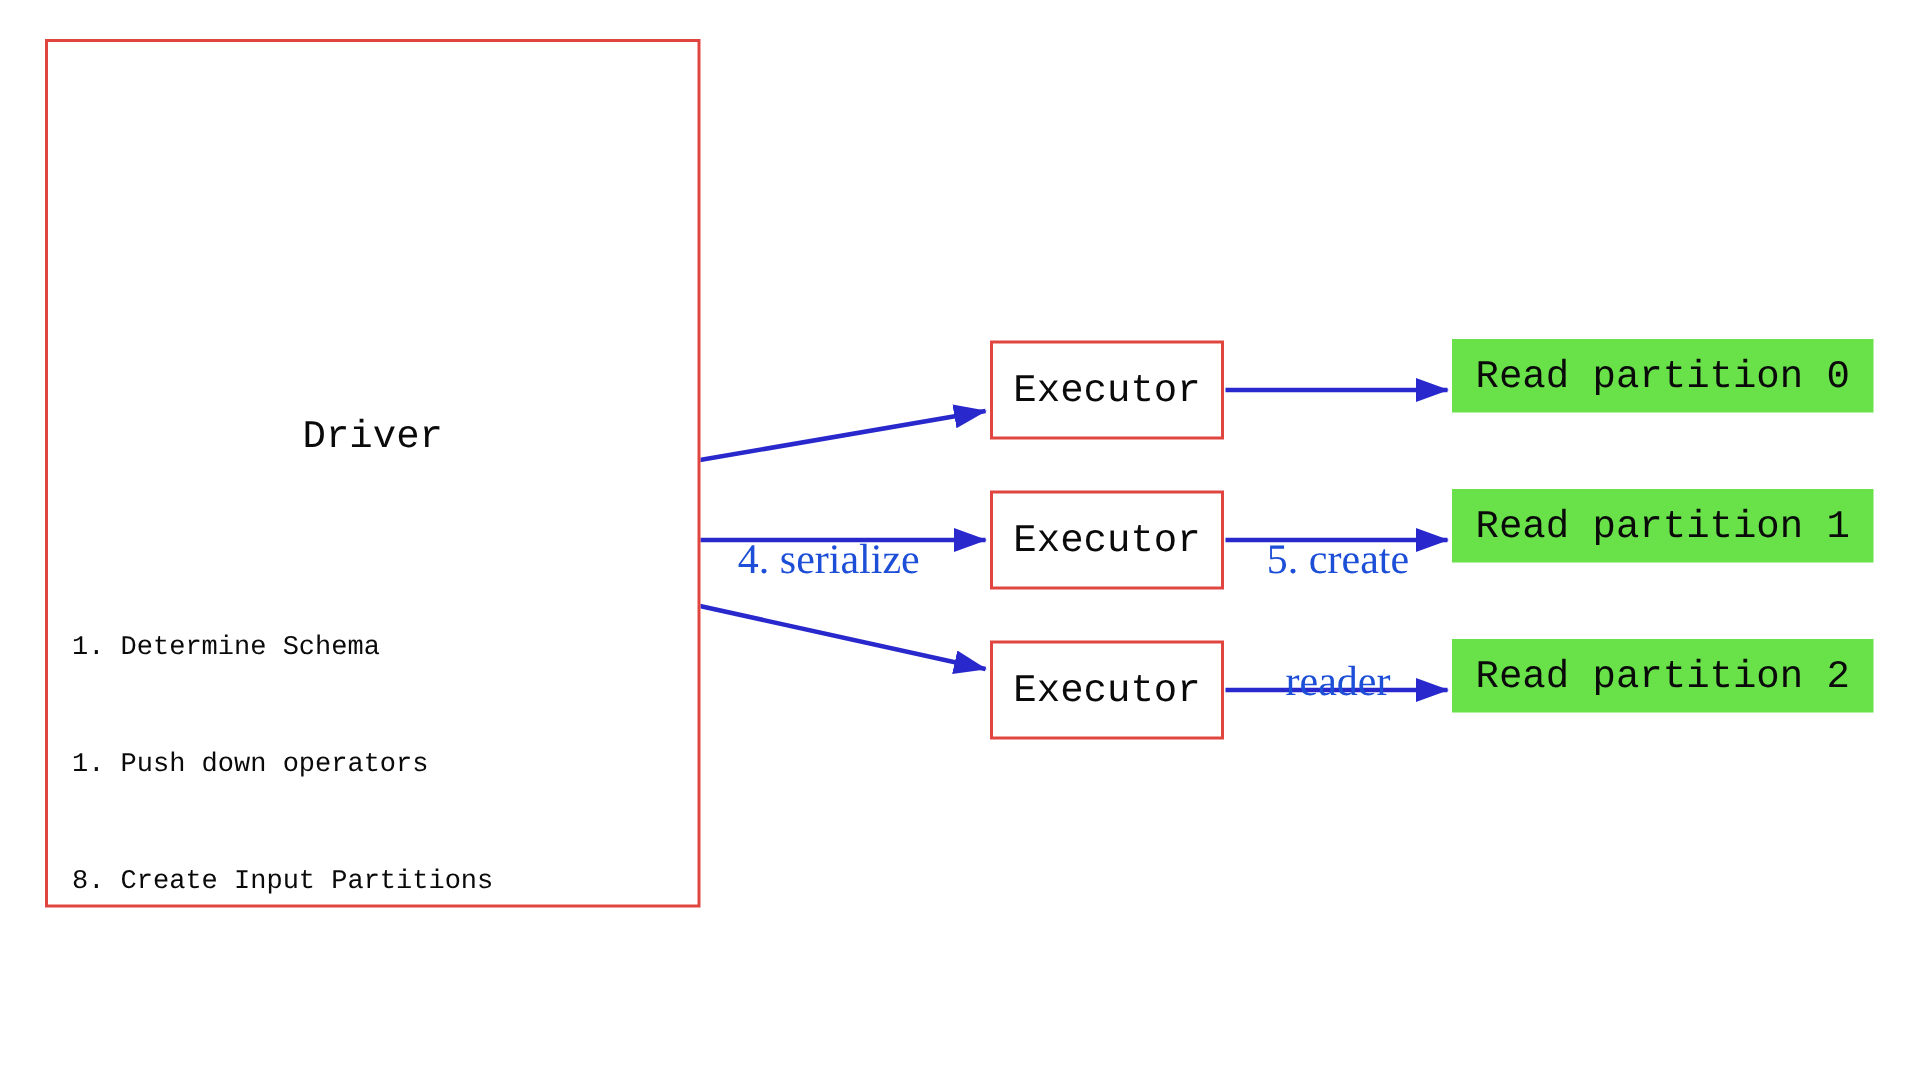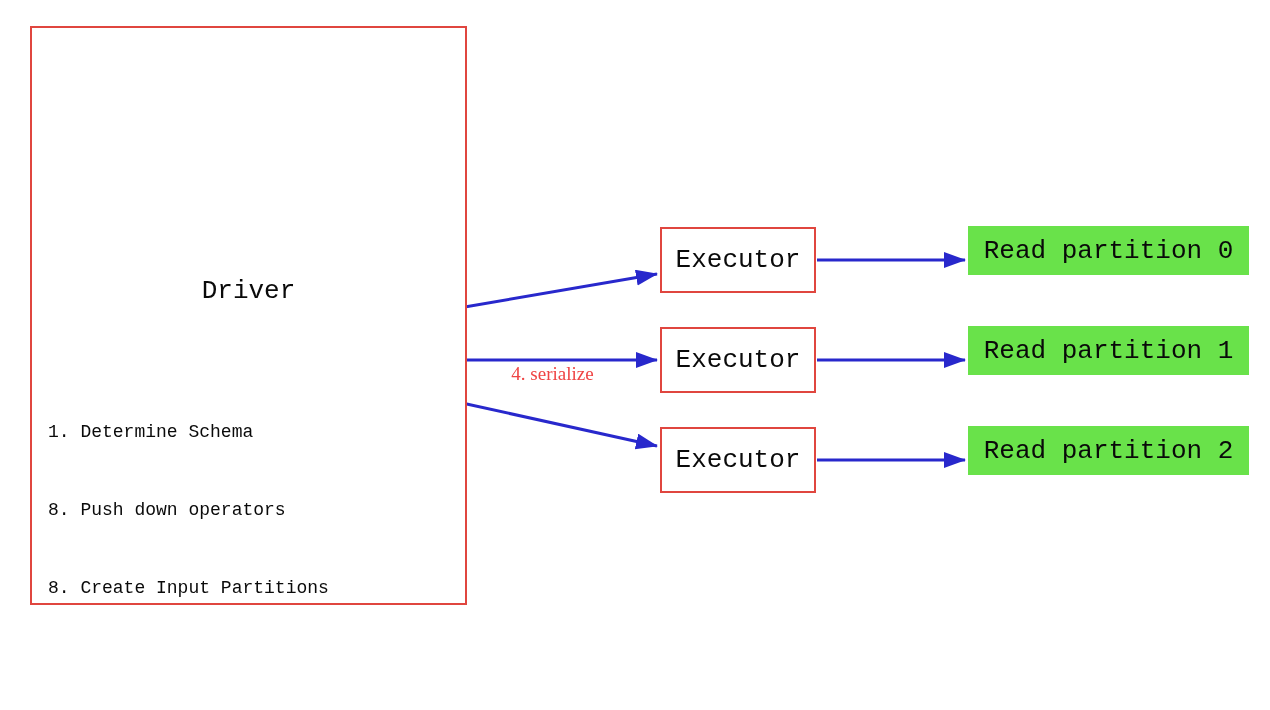--- a/index.html
+++ b/index.html
@@ -68,24 +68,24 @@
     width: 281px; height: 49px;
     background: var(--green);
     border: none;
   }
   .partition.p0 { top: 226px; }
   .partition.p1 { top: 326px; }
   .partition.p2 { top: 426px; }
   .edge-label {
     position: absolute;
     font-family: "Liberation Serif", "DejaVu Serif", serif;
-    font-size: 19px;
+    font-size: 28px;
     line-height: 27px;
     text-align: center;
-    color: #ef4444;
+    color: #1d4ed8;
     white-space: pre;
   }
   .edge-label span { display: block; }
   .label-serialize { left: 450px; top: 306px; width: 205px; }
   .label-reader   { left: 822px; top: 306px; width: 140px; }
   svg.wires {
     position: absolute;
     left: 0; top: 0;
     width: 1270px; height: 710px;
     pointer-events: none;
@@ -109,21 +109,21 @@
     <line x1="453" y1="401" x2="657" y2="446" marker-end="url(#ah)"></line>
     <line x1="817" y1="260" x2="965" y2="260" marker-end="url(#ah)"></line>
     <line x1="817" y1="360" x2="965" y2="360" marker-end="url(#ah)"></line>
     <line x1="817" y1="460" x2="965" y2="460" marker-end="url(#ah)"></line>
   </svg>
 
   <div class="driver-box">
     <div class="driver-title">Driver</div>
     <div class="driver-steps">
       <span class="step">1. Determine Schema</span>
-      <span class="step">8. Push down operators</span>
+      <span class="step">1. Push down operators</span>
       <span class="step">8. Create Input Partitions</span>
     </div>
   </div>
 
   <div class="node executor e0">
     <span>Executor</span>
   </div>
   <div class="node executor e1">
     <span>Executor</span>
   </div>
@@ -137,14 +137,18 @@
   <div class="node partition p1">
     <span>Read partition 1</span>
   </div>
   <div class="node partition p2">
     <span>Read partition 2</span>
   </div>
 
   <div class="edge-label label-serialize">
     <span>4. serialize</span>
   </div>
+  <div class="edge-label label-reader">
+    <span>5. create</span>
+    <span>reader</span>
+  </div>
 
 </div>
 
 </body></html>

